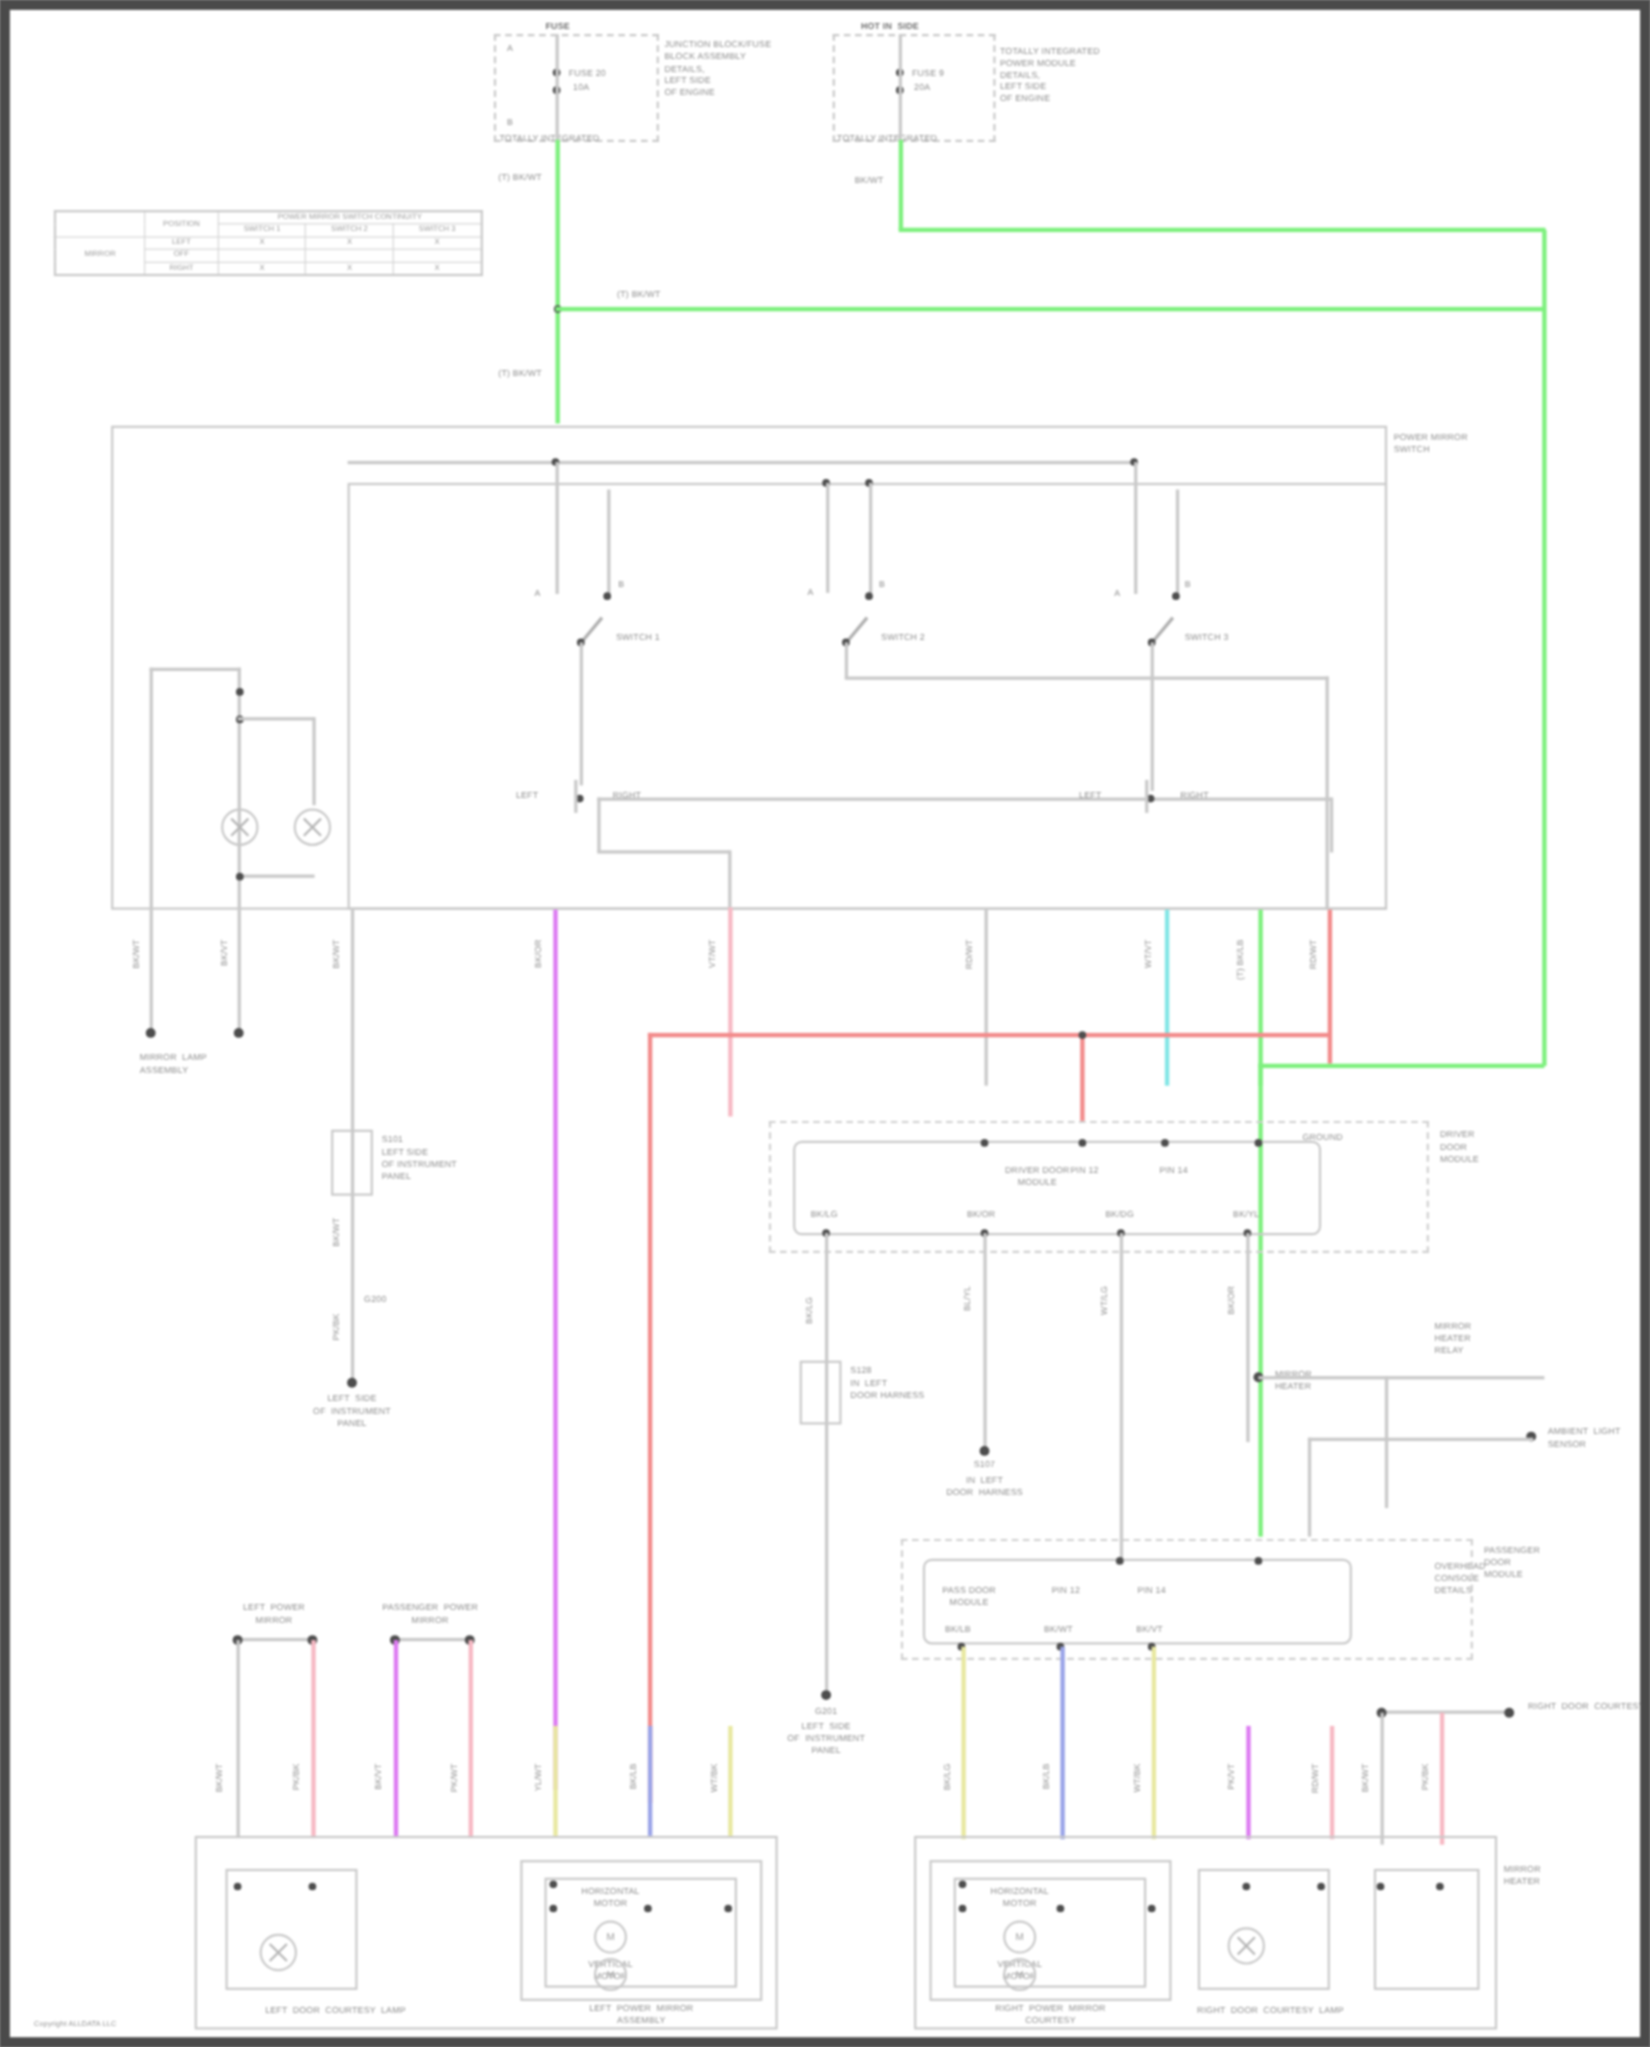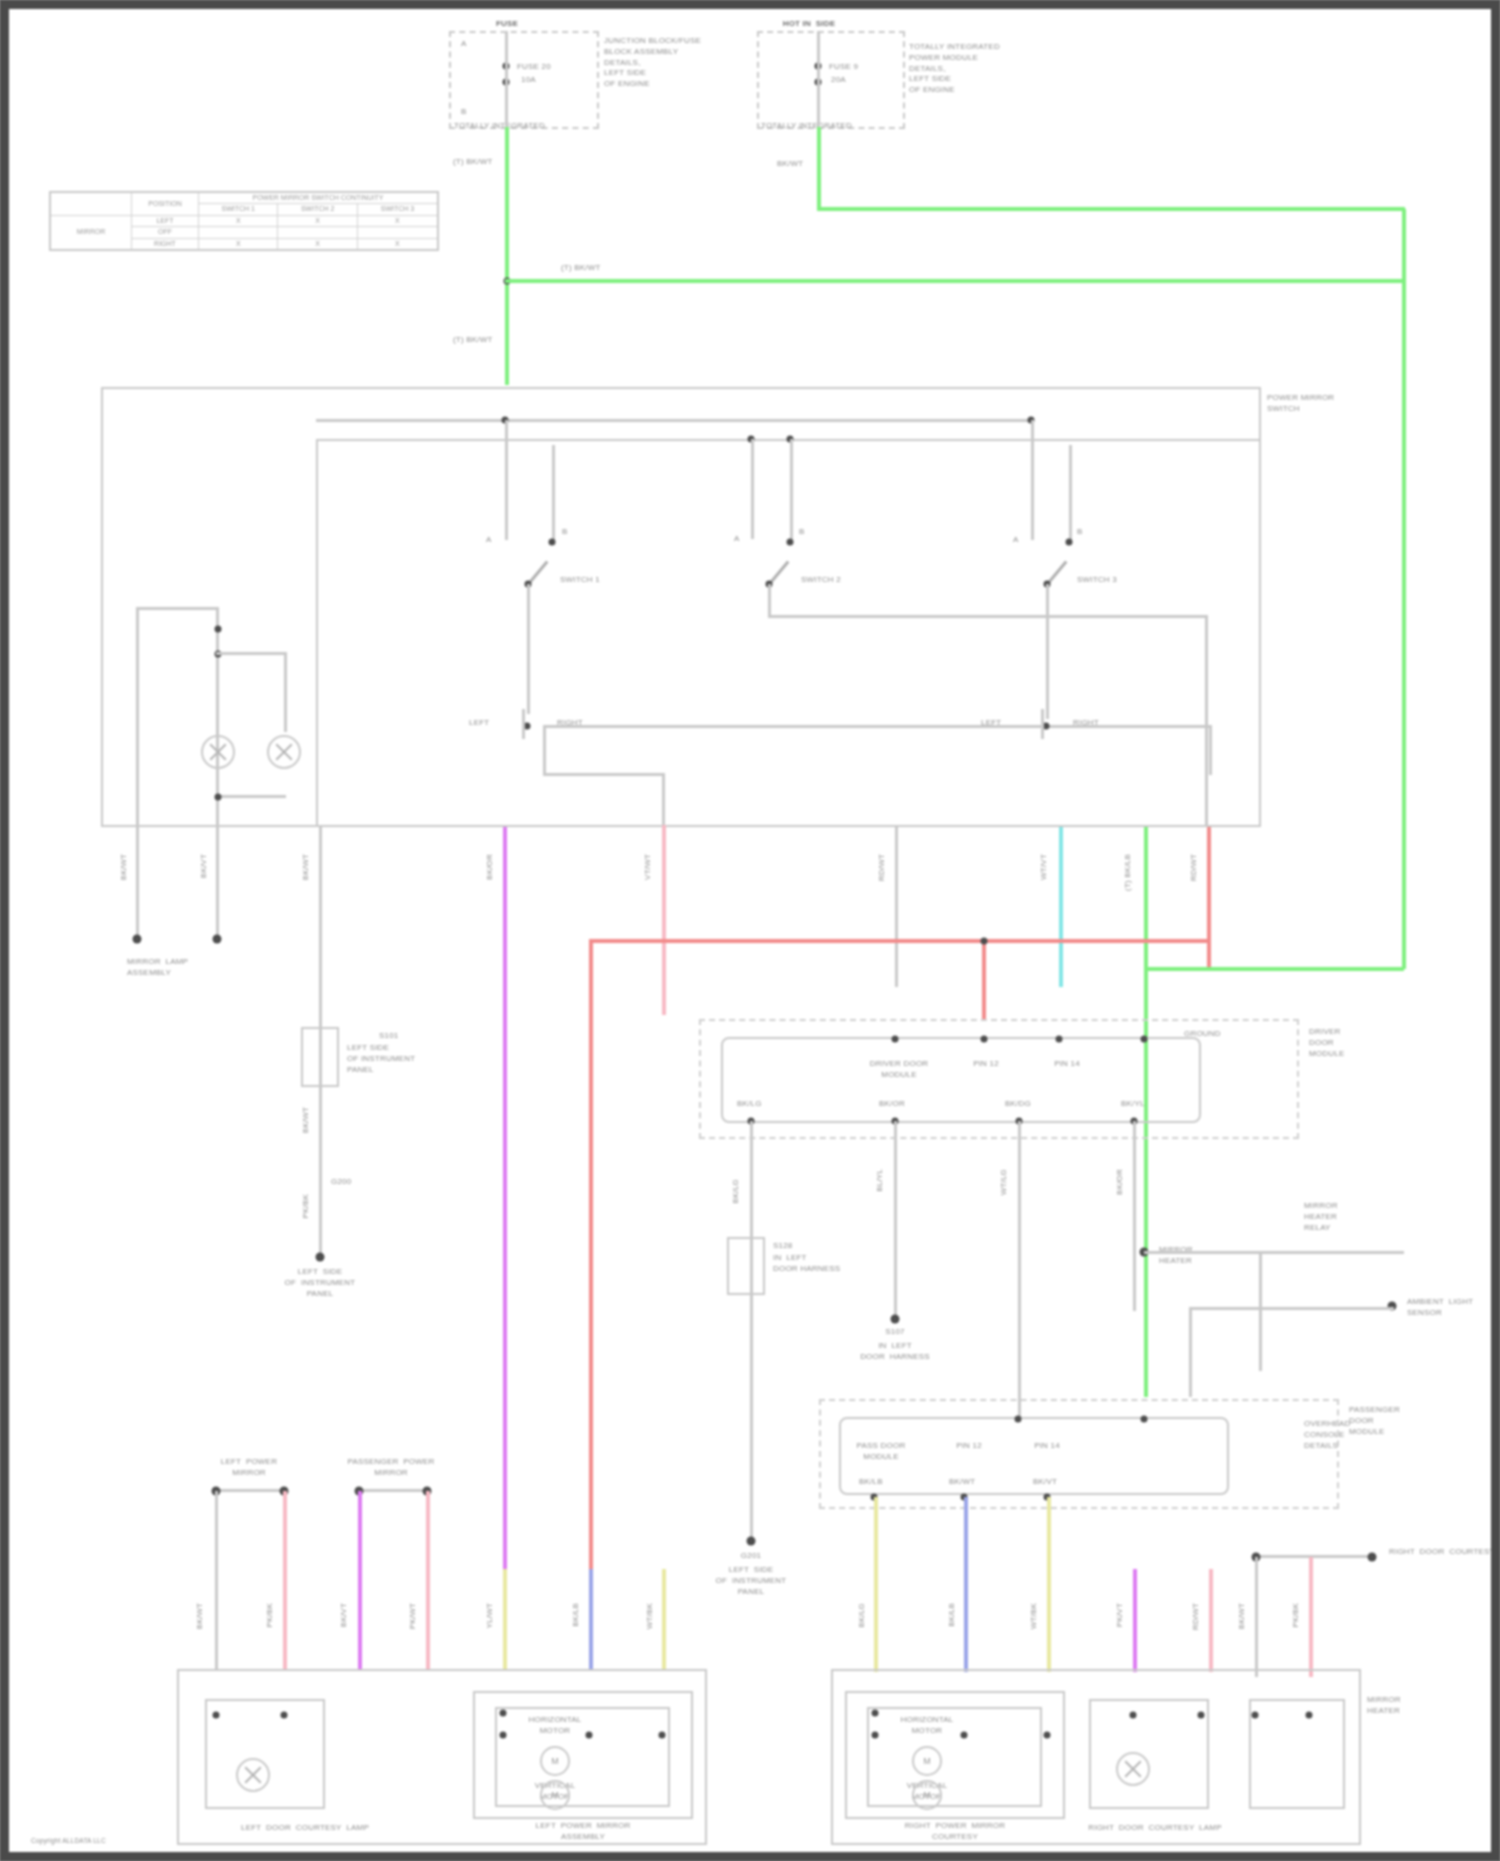--- a/index.html
+++ b/index.html
@@ -239,38 +239,38 @@
 
   <div class="wire h" style="left:580px;top:930px;width:620px;background:#f28b8b;height:4px;"></div>
   <div class="wire v" style="left:580px;top:930px;height:700px;background:#f28b8b;width:4px;"></div>
   <div class="wire v" style="left:973px;top:930px;height:80px;background:#f28b8b;width:4px;"></div>
   <div class="node sm" style="left:975px;top:932px;"></div>
 
   <div class="wire h" style="left:1135px;top:958px;width:260px;background:#7ef07e;height:4px;"></div>
   <div class="wire v" style="left:1135px;top:958px;height:430px;background:#7ef07e;width:4px;"></div>
 
   <div class="box" style="left:292px;top:1018px;width:38px;height:60px;"></div>
-  <div class="lbl" style="left:338px;top:1022px;margin-left:32px;">S101</div>
+  <div class="lbl" style="left:338px;top:1022px;">S101</div>
   <div class="lbl" style="left:338px;top:1034px;">LEFT SIDE
 OF INSTRUMENT
 PANEL</div>
   <div class="lbl vert" style="left:292px;top:1098px;">BK/WT</div>
   <div class="lbl" style="left:322px;top:1168px;">G200</div>
   <div class="node" style="left:311px;top:1248px;"></div>
   <div class="lbl c" style="left:311px;top:1258px;">LEFT  SIDE
 OF  INSTRUMENT
 PANEL</div>
   <div class="lbl vert" style="left:292px;top:1185px;">PK/BK</div>
 
   <div class="box dash" style="left:690px;top:1010px;width:600px;height:120px;"></div>
   <div class="box" style="left:712px;top:1028px;width:480px;height:86px;border-radius:8px;"></div>
   <div class="lbl" style="left:1300px;top:1018px;">DRIVER
 DOOR
 MODULE</div>
-  <div class="lbl c" style="left:890px;top:1050px;">DRIVER DOOR
+  <div class="lbl c" style="left:934px;top:1050px;">DRIVER DOOR
 MODULE</div>
   <div class="lbl c" style="left:977px;top:1050px;">PIN 12</div>
   <div class="lbl c" style="left:1058px;top:1050px;">PIN 14</div>
   <div class="lbl" style="left:1175px;top:1020px;">GROUND</div>
   <div class="node sm" style="left:886px;top:1030px;"></div>
   <div class="node sm" style="left:975px;top:1030px;"></div>
   <div class="node sm" style="left:1050px;top:1030px;"></div>
   <div class="node sm" style="left:1135px;top:1030px;"></div>
 
   <div class="node sm" style="left:742px;top:1112px;"></div>

